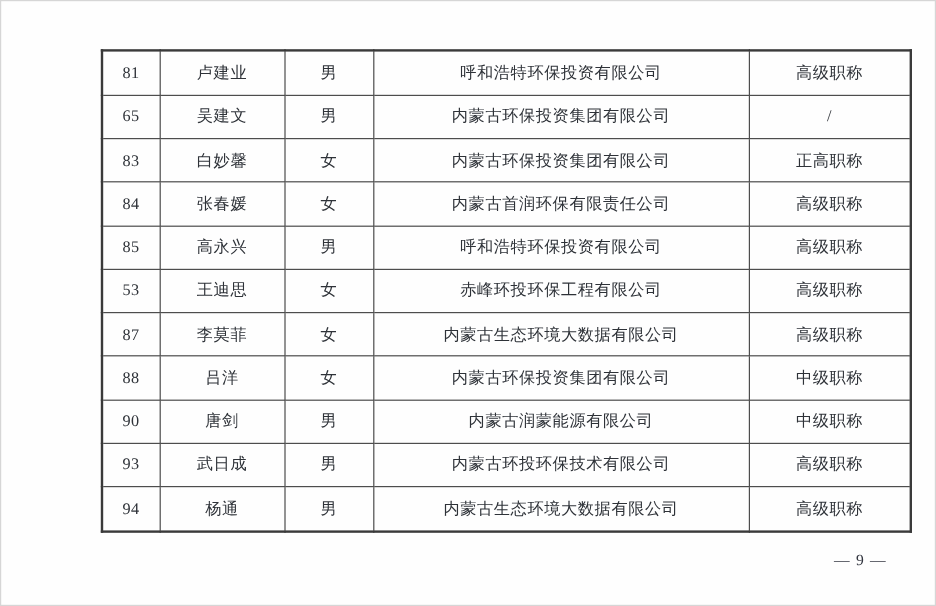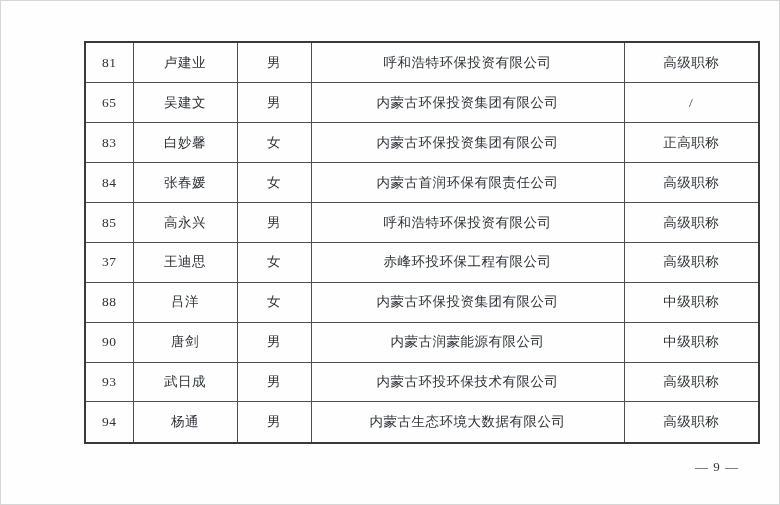--- a/index.html
+++ b/index.html
@@ -96,24 +96,31 @@
           <td class="col-title">高级职称</td>
         </tr>
         <tr>
           <td class="col-no">85</td>
           <td class="col-name">高永兴</td>
           <td class="col-gender">男</td>
           <td class="col-company">呼和浩特环保投资有限公司</td>
           <td class="col-title">高级职称</td>
         </tr>
         <tr>
-          <td class="col-no">37</td>
+          <td class="col-no">53</td>
           <td class="col-name">王迪思</td>
           <td class="col-gender">女</td>
           <td class="col-company">赤峰环投环保工程有限公司</td>
+          <td class="col-title">高级职称</td>
+        </tr>
+        <tr>
+          <td class="col-no">87</td>
+          <td class="col-name">李莫菲</td>
+          <td class="col-gender">女</td>
+          <td class="col-company">内蒙古生态环境大数据有限公司</td>
           <td class="col-title">高级职称</td>
         </tr>
         <tr>
           <td class="col-no">88</td>
           <td class="col-name">吕洋</td>
           <td class="col-gender">女</td>
           <td class="col-company">内蒙古环保投资集团有限公司</td>
           <td class="col-title">中级职称</td>
         </tr>
         <tr>

